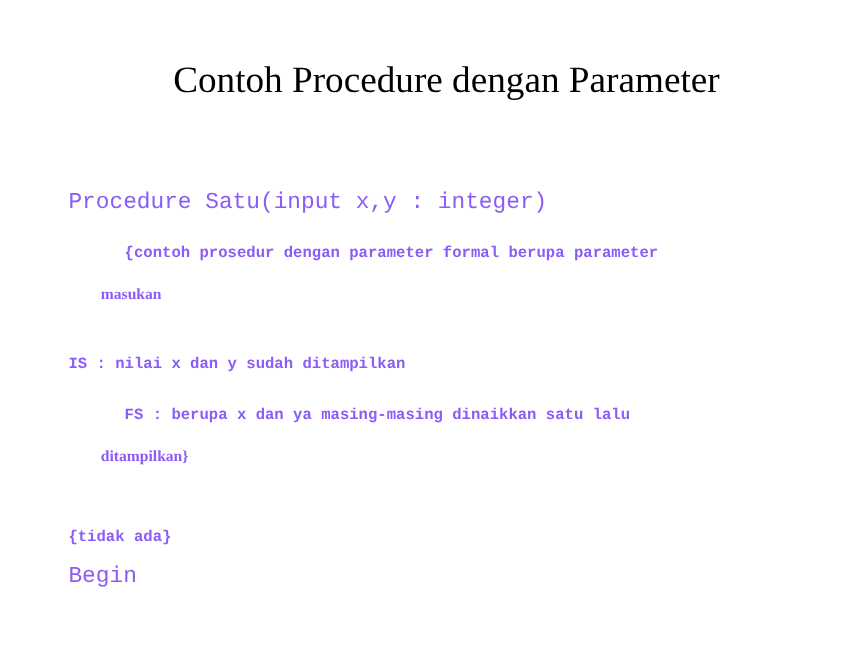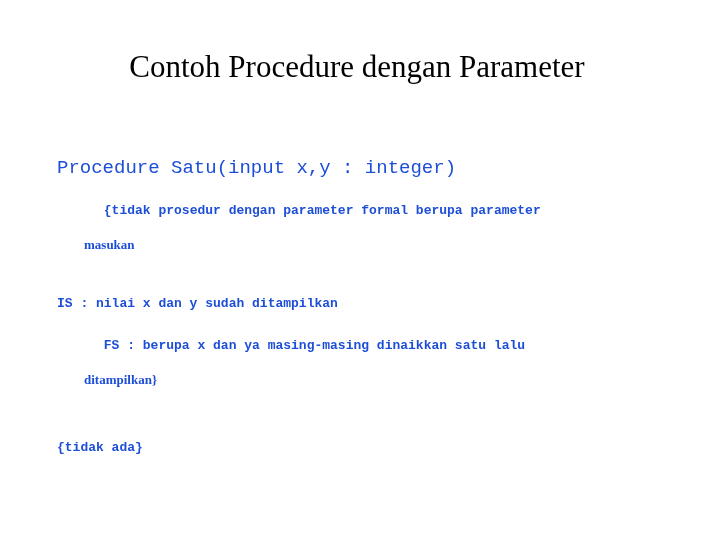--- a/index.html
+++ b/index.html
@@ -19,21 +19,21 @@
   .slide {
     position: relative;
     width: 720px;
     height: 540px;
     background: #ffffff;
   }
 
   
   .title-block {
     position: absolute;
-    left: 33px;
+    left: 48px;
     top: 48px;
     width: 648px;
     text-align: center;
   }
   .title-line {
     font-family: "Liberation Serif", "DejaVu Serif", serif;
     font-size: 31px;
     line-height: 38px;
     font-weight: normal;
     color: #000000;
@@ -42,21 +42,21 @@
 
   
   .body-block {
     position: absolute;
     left: 57px;
     top: 156px;
     width: 600px;
   }
 
   .line {
-    color: #1d4ed8;
+    color: #8b5cf6;
     font-family: "Liberation Mono", "DejaVu Sans Mono", monospace;
     white-space: pre-wrap;
   }
 
   
   .big {
     font-size: 19px;
     line-height: 25px;
     font-weight: normal;
     letter-spacing: 0px;
@@ -99,21 +99,21 @@
 
   <div class="title-block">
     <div class="title-line">Contoh Procedure dengan Parameter</div>
   </div>
 
   <div class="body-block">
 
     <div class="line big">Procedure Satu(input x,y : integer)</div>
 
     <div class="line small hang">
-      <span>{tidak prosedur dengan parameter formal berupa parameter</span>
+      <span>{contoh prosedur dengan parameter formal berupa parameter</span>
       <span class="cont">masukan</span>
     </div>
 
     <div class="gap-sm"></div>
 
     <div class="line small">IS : nilai x dan y sudah ditampilkan</div>
 
     <div class="gap-sm"></div>
 
     <div class="line small hang">
@@ -123,19 +123,20 @@
 
     <div class="gap-md"></div>
 
 
     <div class="gap-sm"></div>
 
     <div class="line small">{tidak ada}</div>
 
     <div class="gap-md"></div>
 
+    <div class="line big">Begin</div>
 
     <div class="line stmt">
       
     </div>
 
   </div>
 </div>
 
 </body></html>

